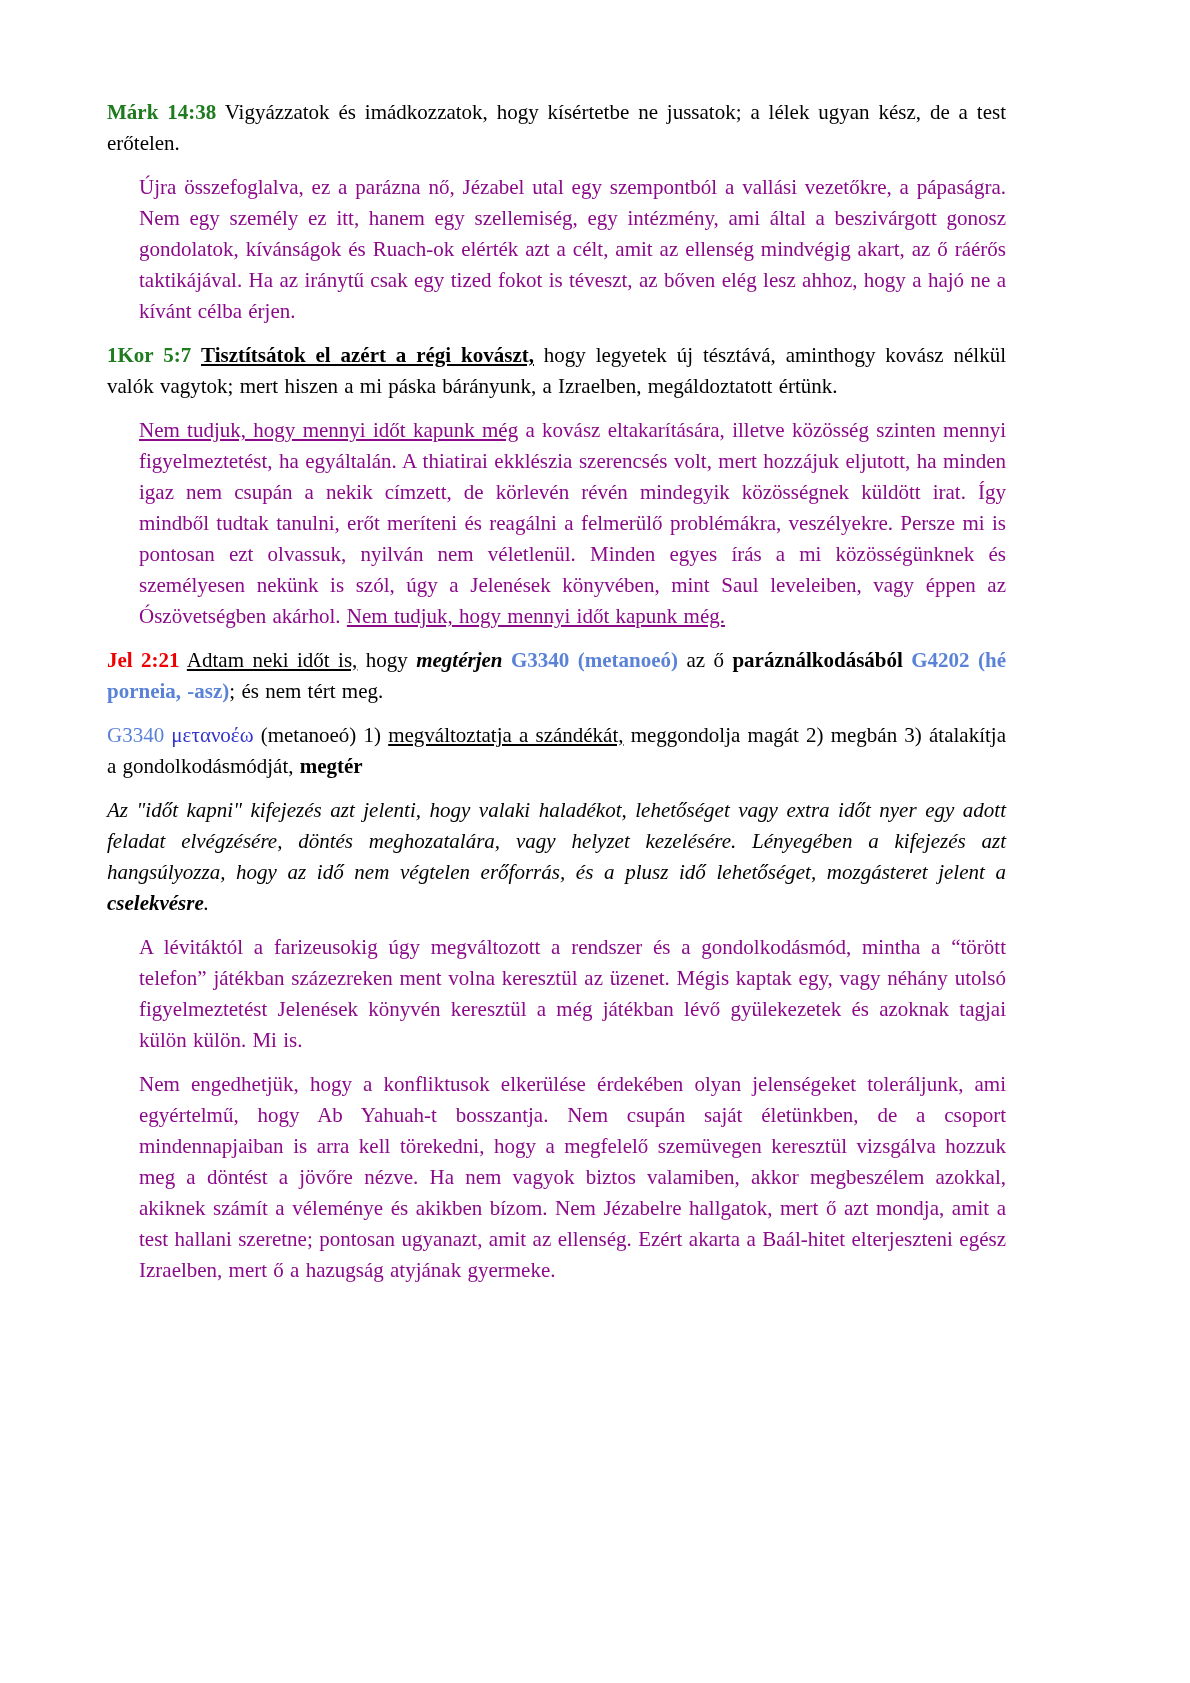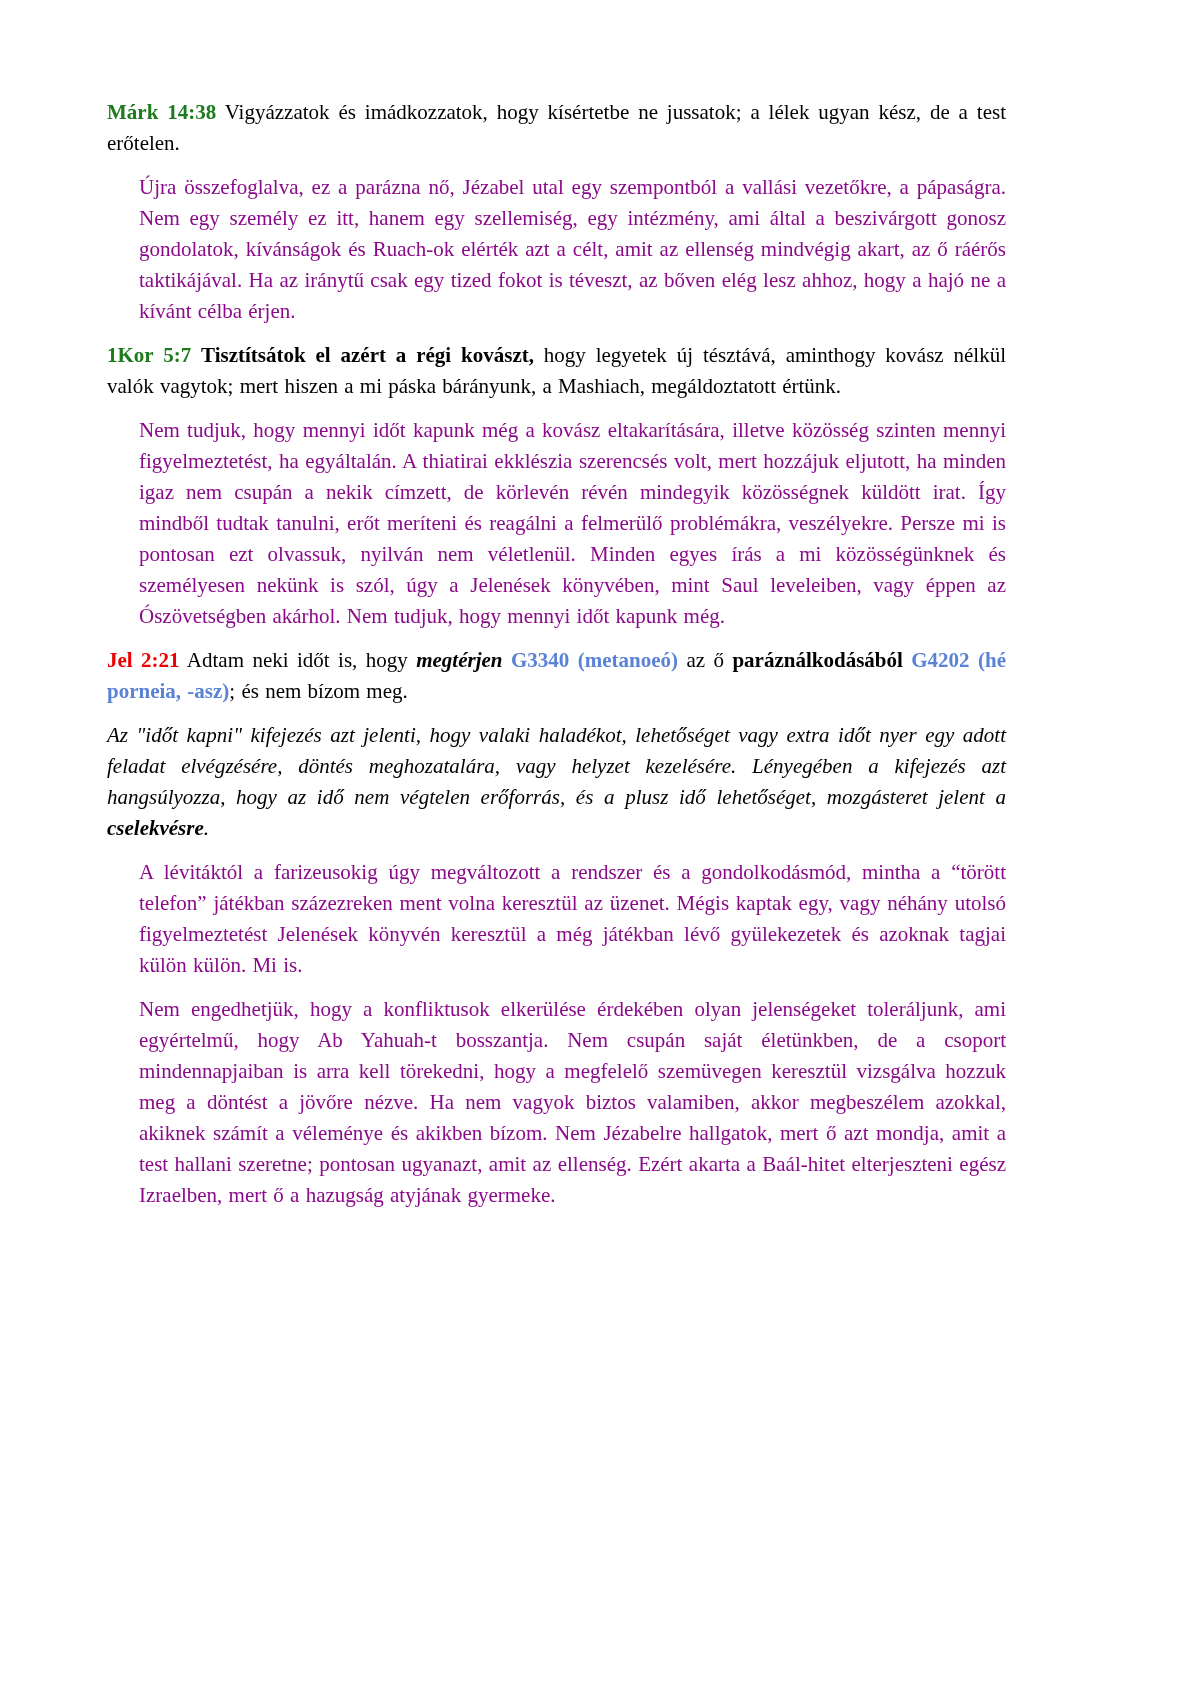--- a/index.html
+++ b/index.html
@@ -25,32 +25,33 @@
     word-spacing:1px;
   }
   
   .g{color:var(--green,#1e7b1e);font-weight:700;}
   .r{color:var(--red,#ee0000);font-weight:700;}
   .bb{color:var(--blue-light,#5a82d7);font-weight:700;}
   .bl{color:var(--blue-light,#5a82d7);}
   .bd{color:var(--blue-dark,#3232cd);}
   .b{font-weight:700;}
   .i{font-style:italic;}
-  .u{}
+  .u{text-decoration:underline;}
   
   p.purple{color:var(--purple,#8a0a8a);margin-left:32px;}
   p.italic{font-style:italic;}
 </style>
 </head>
 <body>
 
 <div class="page">
   <div id="doc">
       <p class="para"><span class="g">Márk 14:38</span><span> Vigyázzatok és imádkozzatok, hogy kísértetbe ne jussatok; a lélek ugyan kész, de a test erőtelen.</span></p>
       <p class="para purple"><span>Újra összefoglalva, ez a parázna nő, Jézabel utal egy szempontból a vallási vezetőkre, a pápaságra. Nem egy személy ez itt, hanem egy szellemiség, egy intézmény, ami által a beszivárgott gonosz gondolatok, kívánságok és Ruach-ok elérték azt a célt, amit az ellenség mindvégig akart, az ő ráérős taktikájával. Ha az iránytű csak egy tized fokot is téveszt, az bőven elég lesz ahhoz, hogy a hajó ne a kívánt célba érjen.</span></p>
-      <p class="para"><span class="g">1Kor 5:7</span><span> </span><span class="b u">Tisztítsátok el azért a régi kovászt,</span><span> hogy legyetek új tésztává, aminthogy kovász nélkül valók vagytok; mert hiszen a mi páska bárányunk, a Mashiach, megáldoztatott értünk.</span></p>
+      <p class="para"><span class="g">1Kor 5:7</span><span> </span><span class="b u">Tisztítsátok el azért a régi kovászt,</span><span> hogy legyetek új tésztává, aminthogy kovász nélkül valók vagytok; mert hiszen a mi páska bárányunk, a Izraelben, megáldoztatott értünk.</span></p>
       <p class="para purple"><span class="u">Nem tudjuk, hogy mennyi időt kapunk még</span><span> a kovász eltakarítására, illetve közösség szinten mennyi figyelmeztetést, ha egyáltalán. A thiatirai ekklészia szerencsés volt, mert hozzájuk eljutott, ha minden igaz nem csupán a nekik címzett, de körlevén révén mindegyik közösségnek küldött irat. Így mindből tudtak tanulni, erőt meríteni és reagálni a felmerülő problémákra, veszélyekre. Persze mi is pontosan ezt olvassuk, nyilván nem véletlenül. Minden egyes írás a mi közösségünknek és személyesen nekünk is szól, úgy a Jelenések könyvében, mint Saul leveleiben, vagy éppen az Ószövetségben akárhol. </span><span class="u">Nem tudjuk, hogy mennyi időt kapunk még.</span></p>
-      <p class="para"><span class="r">Jel 2:21</span><span> </span><span class="u">Adtam neki időt is,</span><span> hogy </span><span class="b i">megtérjen</span><span> </span><span class="bb">G3340 (metanoeó)</span><span> az ő </span><span class="b">paráználkodásából</span><span> </span><span class="bb">G4202 (hé porneia, -asz)</span><span>; és nem bízom meg.</span></p>
+      <p class="para"><span class="r">Jel 2:21</span><span> </span><span class="u">Adtam neki időt is,</span><span> hogy </span><span class="b i">megtérjen</span><span> </span><span class="bb">G3340 (metanoeó)</span><span> az ő </span><span class="b">paráználkodásából</span><span> </span><span class="bb">G4202 (hé porneia, -asz)</span><span>; és nem tért meg.</span></p>
+      <p class="para"><span class="bl">G3340</span><span> </span><span class="bd">μετανοέω</span><span> (metanoeó) 1) </span><span class="u">megváltoztatja a szándékát,</span><span> meggondolja magát 2) megbán 3) átalakítja a gondolkodásmódját, </span><span class="b">megtér</span></p>
       <p class="para italic"><span>Az "időt kapni" kifejezés azt jelenti, hogy valaki haladékot, lehetőséget vagy extra időt nyer egy adott feladat elvégzésére, döntés meghozatalára, vagy helyzet kezelésére. Lényegében a kifejezés azt hangsúlyozza, hogy az idő nem végtelen erőforrás, és a plusz idő lehetőséget, mozgásteret jelent a </span><span class="b">cselekvésre</span><span>.</span></p>
       <p class="para purple"><span>A lévitáktól a farizeusokig úgy megváltozott a rendszer és a gondolkodásmód, mintha a “törött telefon” játékban százezreken ment volna keresztül az üzenet. Mégis kaptak egy, vagy néhány utolsó figyelmeztetést Jelenések könyvén keresztül a még játékban lévő gyülekezetek és azoknak tagjai külön külön. Mi is.</span></p>
       <p class="para purple"><span>Nem engedhetjük, hogy a konfliktusok elkerülése érdekében olyan jelenségeket toleráljunk, ami egyértelmű, hogy Ab Yahuah-t bosszantja. Nem csupán saját életünkben, de a csoport mindennapjaiban is arra kell törekedni, hogy a megfelelő szemüvegen keresztül vizsgálva hozzuk meg a döntést a jövőre nézve. Ha nem vagyok biztos valamiben, akkor megbeszélem azokkal, akiknek számít a véleménye és akikben bízom. Nem Jézabelre hallgatok, mert ő azt mondja, amit a test hallani szeretne; pontosan ugyanazt, amit az ellenség. Ezért akarta a Baál-hitet elterjeszteni egész Izraelben, mert ő a hazugság atyjának gyermeke.</span></p>
     </div>
 </div>
 
 </body></html>

